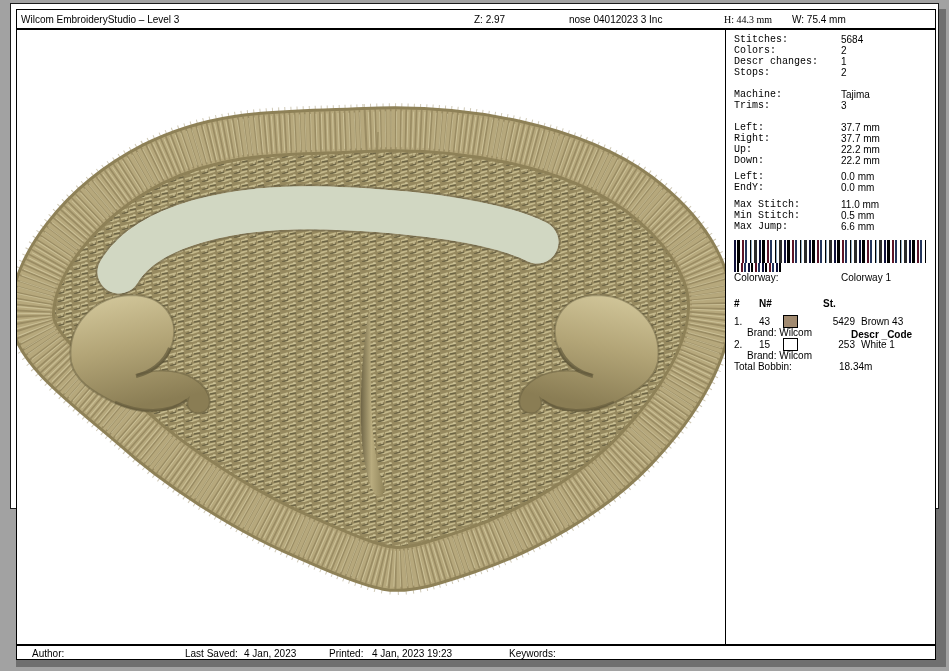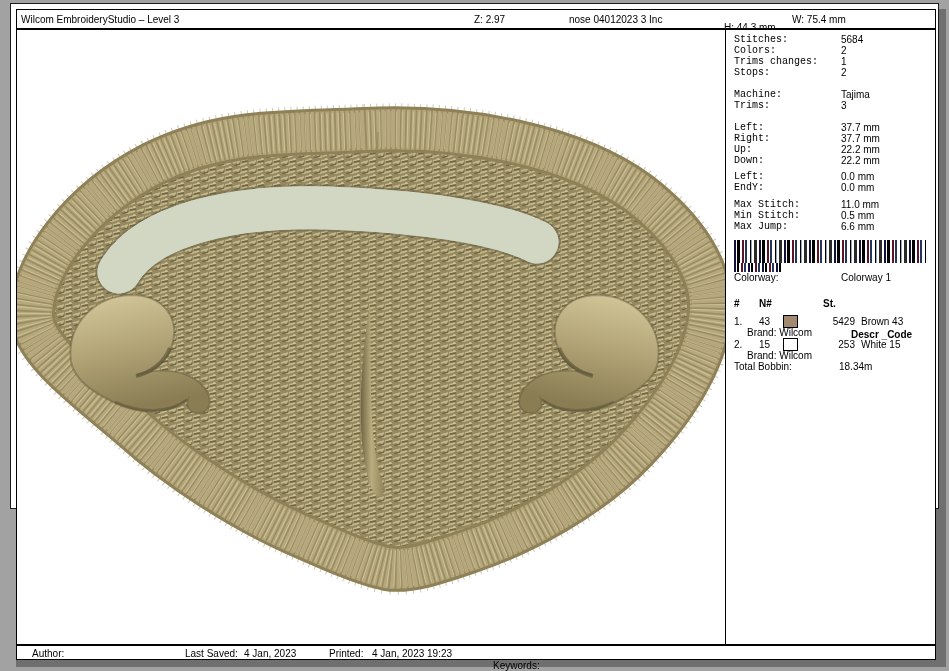--- a/index.html
+++ b/index.html
@@ -51,21 +51,21 @@
 <body>
 
 <div id="page-shadow" class="abs"></div>
 
 <div id="page" class="abs">
 
   <div id="header-box" class="abs rule-box">
     <span class="abs t10" style="left:4px;top:4px;">Wilcom EmbroideryStudio – Level 3</span>
     <span class="abs t10" style="left:450px;top:4px;margin-left:7px;">Z: 2.97</span>
     <span class="abs t10" style="left:552px;top:4px;">nose 04012023 3 Inc</span>
-    <span class="abs t10" style="left:707px;top:12px;">H: 44.3 mm</span>
+    <span class="abs t10" style="left:707px;top:4px;font-family:Liberation Serif, serif;">H: 44.3 mm</span>
     <span class="abs t10" style="left:775px;top:4px;">W: 75.4 mm</span>
   </div>
 
   <div id="main-box" class="abs rule-box"></div>
   <div id="panel-divider" class="abs"></div>
 
   <svg id="design-svg" class="abs" viewBox="0 0 708 614">
     <defs>
       <pattern id="weave" width="16" height="8" patternUnits="userSpaceOnUse">
         <rect width="16" height="8" fill="#96895f"></rect>
@@ -144,21 +144,21 @@
       C 369,463 363,470 358,464
       C 350,452 345,425 344,392
       C 343,350 347,310 353,274 Z"></path>
   </svg>
 
   <div>
     <span class="abs t10 stat-label" style="top:30px">Stitches:</span>
       <span class="abs t10 stat-value" style="top:30px">5684</span>
     <span class="abs t10 stat-label" style="top:41px">Colors:</span>
       <span class="abs t10 stat-value" style="top:41px">2</span>
-    <span class="abs t10 stat-label" style="top:52px">Trims changes:</span>
+    <span class="abs t10 stat-label" style="top:52px">Descr changes:</span>
       <span class="abs t10 stat-value" style="top:52px">1</span>
     <span class="abs t10 stat-label" style="top:63px">Stops:</span>
       <span class="abs t10 stat-value" style="top:63px">2</span>
     <span class="abs t10 stat-label" style="top:85px">Machine:</span>
       <span class="abs t10 stat-value" style="top:85px">Tajima</span>
     <span class="abs t10 stat-label" style="top:96px">Trims:</span>
       <span class="abs t10 stat-value" style="top:96px">3</span>
     <span class="abs t10 stat-label" style="top:118px">Left:</span>
       <span class="abs t10 stat-value" style="top:118px">37.7 mm</span>
     <span class="abs t10 stat-label" style="top:129px">Right:</span>
@@ -197,30 +197,30 @@
       <span class="abs t10 st-cell" style="left:790px;top:312px;">5429</span>
       <span class="abs t10" style="left:850px;top:312px;">Brown 43</span>
       <span class="abs t10" style="left:736px;top:323px;">Brand: Wilcom</span>
     </div>
 
     <div>
       <span class="abs t10" style="left:723px;top:335px;">2.</span>
       <span class="abs t10" style="left:748px;top:335px;">15</span>
       <span class="abs swatch" style="left: 772px; top: 334px; background-color: rgb(255, 255, 255);"></span>
       <span class="abs t10 st-cell" style="left:790px;top:335px;">253</span>
-      <span class="abs t10" style="left:850px;top:335px;">White 15</span>
+      <span class="abs t10" style="left:850px;top:335px;">White 1</span>
       <span class="abs t10" style="left:736px;top:346px;">Brand: Wilcom</span>
     </div>
 
     <span class="abs t10" style="left:723px;top:357px;">Total Bobbin:</span>
     <span class="abs t10" style="left:828px;top:357px;">18.34m</span>
   </div>
 
   <div id="footer-box" class="abs rule-box">
     <span class="abs t10" style="left:15px;top:2px;">Author:</span>
     <span class="abs t10" style="left:168px;top:2px;">Last Saved:</span>
     <span class="abs t10" style="left:227px;top:2px;">4 Jan, 2023</span>
     <span class="abs t10" style="left:312px;top:2px;">Printed:</span>
     <span class="abs t10" style="left:355px;top:2px;">4 Jan, 2023 19:23</span>
-    <span class="abs t10" style="left:476px;top:2px;margin-top:12px;">Keywords:</span>
+    <span class="abs t10" style="left:492px;top:2px;">Keywords:</span>
   </div>
 
 </div>
 
 </body></html>

